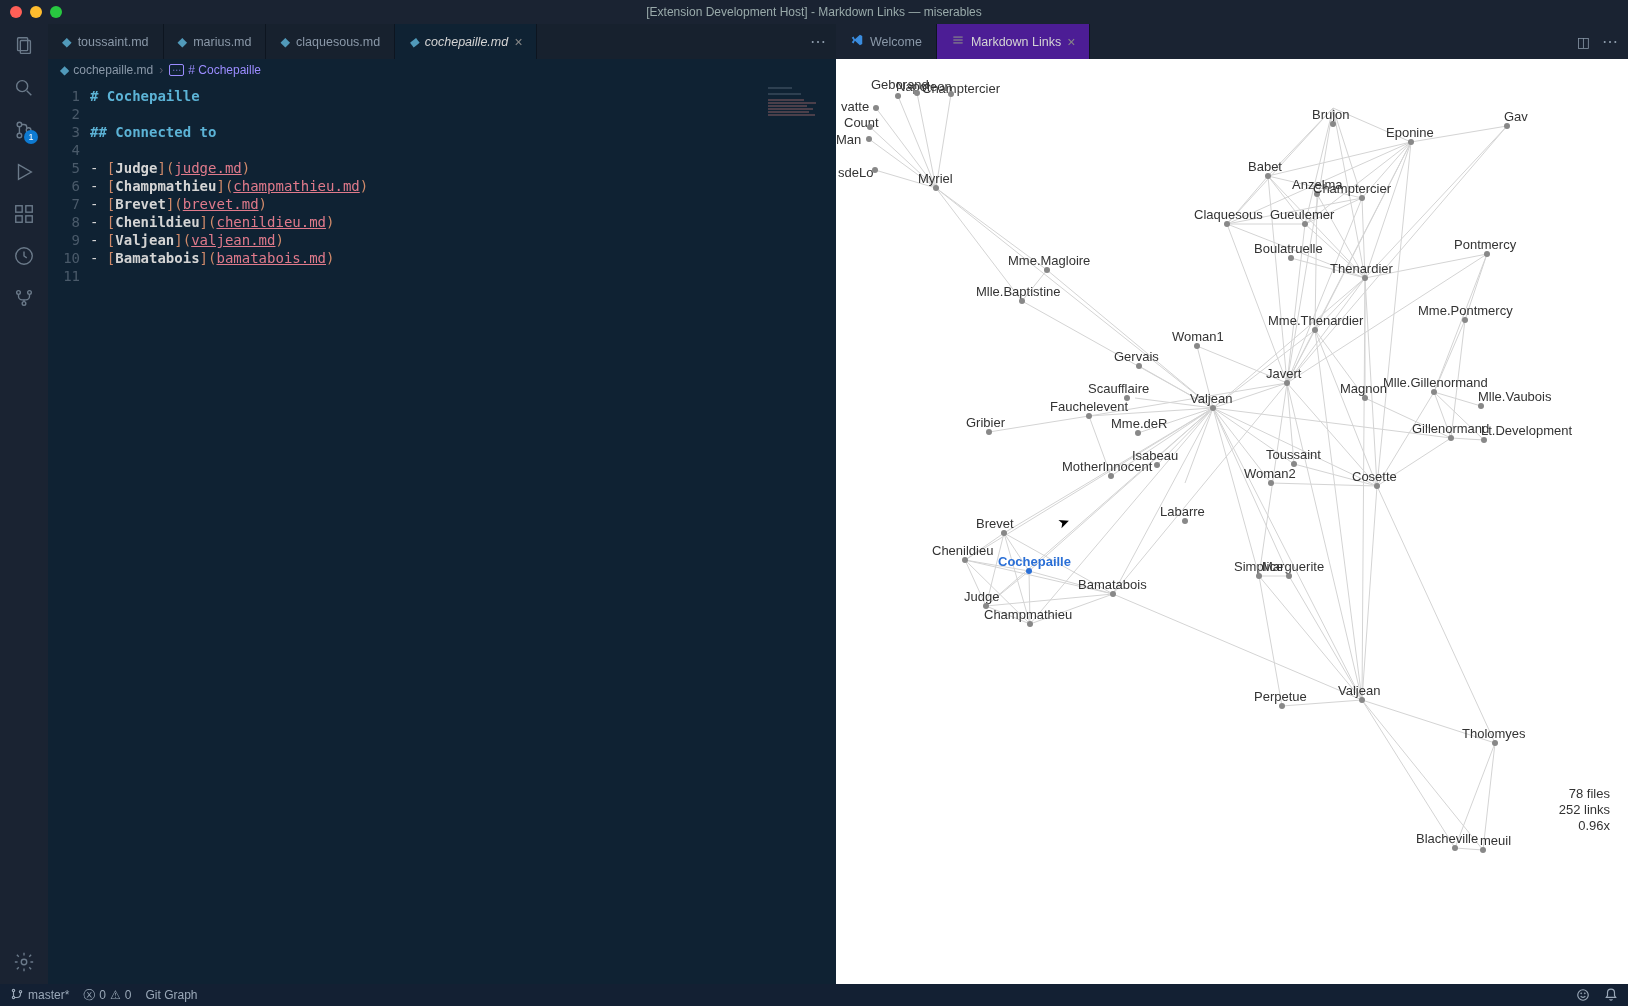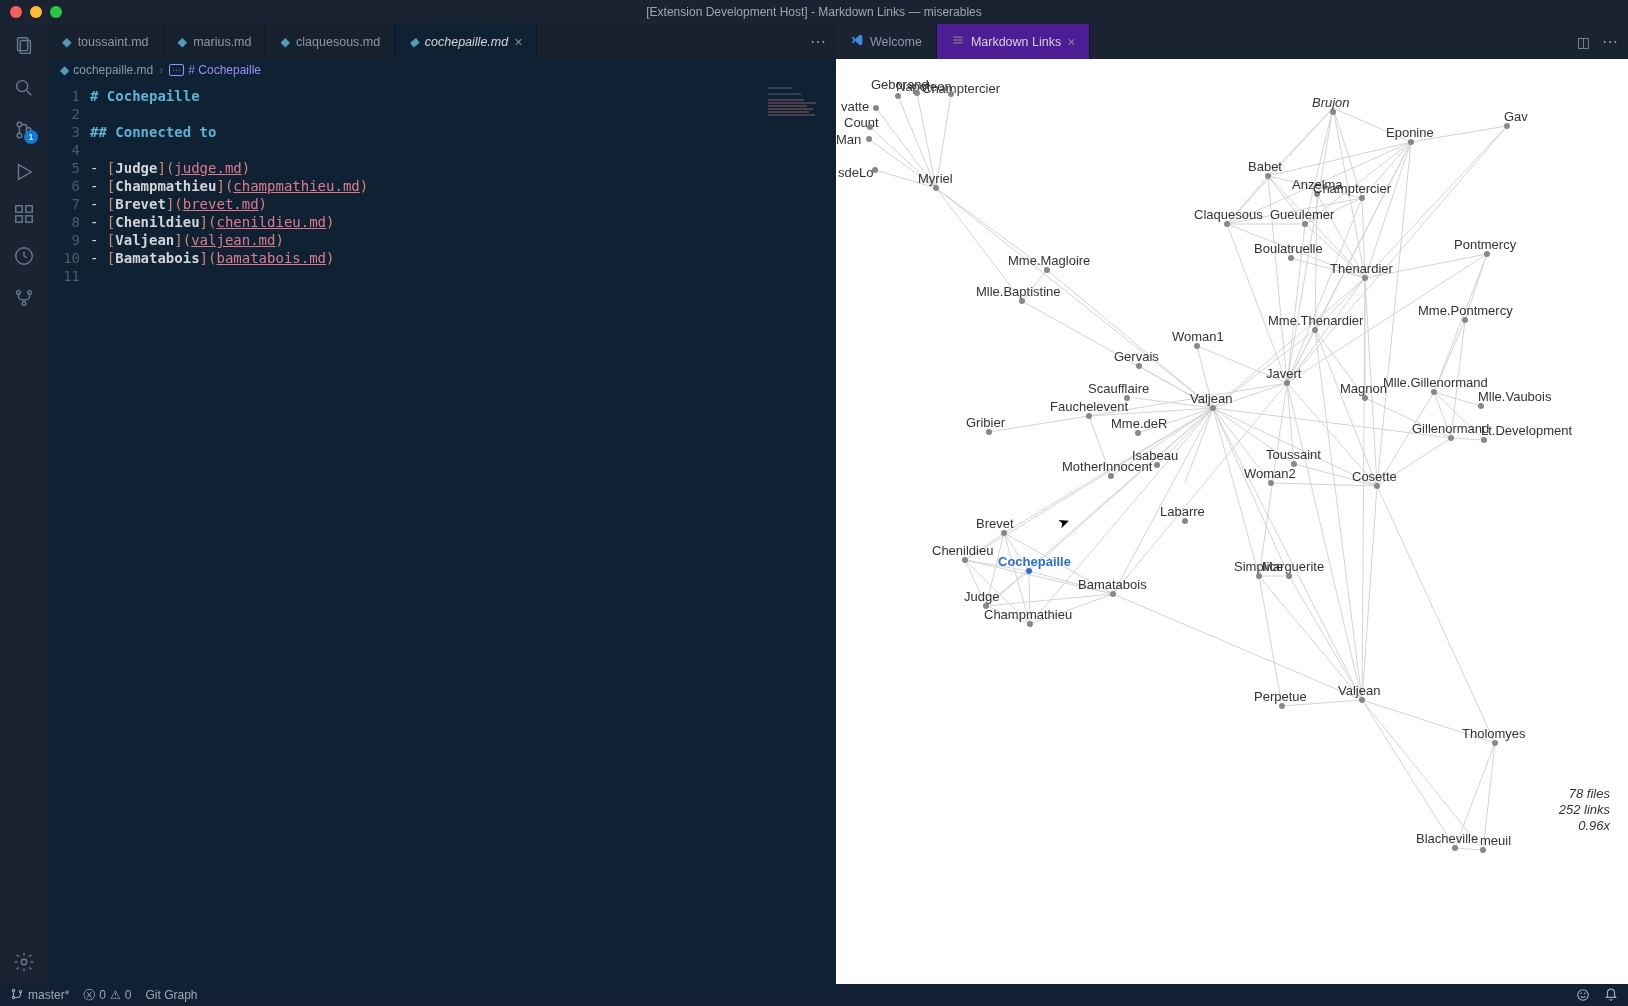--- a/index.html
+++ b/index.html
@@ -177,21 +177,20 @@
   overflow: hidden;
 }
 .graph-stats {
   position: absolute;
   right: 18px;
   bottom: 150px;
   font-size: 13px;
   color: #333;
   text-align: right;
   line-height: 16px;
-  font-style: italic;
 }
 .node {
   position: absolute;
   font-size: 13px;
   color: #333;
 }
 .node .dot {
   width: 6px; height: 6px; border-radius: 50%; background: #888;
   position: absolute;
 }
@@ -567,21 +566,21 @@
           <div class="node" style="left: 430px; top: 388px;"><span>Toussaint</span><div class="dot" style="left: 25px; top: 14px;"></div></div>
           <div class="node" style="left: 430px; top: 307px;"><span>Javert</span><div class="dot" style="left: 18px; top: 14px;"></div></div>
           <div class="node" style="left: 432px; top: 254px;"><span>Mme.Thenardier</span><div class="dot" style="left: 44px; top: 14px;"></div></div>
           <div class="node" style="left: 358px; top: 148px;"><span>Claquesous</span><div class="dot" style="left: 30px; top: 14px;"></div></div>
           <div class="node" style="left: 412px; top: 100px;"><span>Babet</span><div class="dot" style="left: 17px; top: 14px;"></div></div>
           <div class="node" style="left: 456px; top: 118px;"><span>Anzelma</span><div class="dot" style="left: 22px; top: 14px;"></div></div>
           <div class="node" style="left: 477px; top: 122px;"><span>Champtercier</span><div class="dot" style="left: 46px; top: 14px;"></div></div>
           <div class="node" style="left: 434px; top: 148px;"><span>Gueulemer</span><div class="dot" style="left: 32px; top: 14px;"></div></div>
           <div class="node" style="left: 418px; top: 182px;"><span>Boulatruelle</span><div class="dot" style="left: 34px; top: 14px;"></div></div>
           <div class="node" style="left: 494px; top: 202px;"><span>Thenardier</span><div class="dot" style="left: 32px; top: 14px;"></div></div>
-          <div class="node" style="left: 476px; top: 36px; font-style: italic;"><span>Brujon</span><div class="dot" style="left: 18px; top: 14px;"></div></div>
+          <div class="node" style="left: 476px; top: 48px;"><span>Brujon</span><div class="dot" style="left: 18px; top: 14px;"></div></div>
           <div class="node" style="left: 550px; top: 66px;"><span>Eponine</span><div class="dot" style="left: 22px; top: 14px;"></div></div>
           <div class="node" style="left: 668px; top: 50px;"><span>Gav</span><div class="dot" style="left: 0px; top: 14px;"></div></div>
           <div class="node" style="left: 618px; top: 178px;"><span>Pontmercy</span><div class="dot" style="left: 30px; top: 14px;"></div></div>
           <div class="node" style="left: 582px; top: 244px; text-align: center;"><span>Mme.Pontmercy</span><div class="dot" style="left: 44px; top: 14px;"></div></div>
           <div class="node" style="left: 504px; top: 322px;"><span>Magnon</span><div class="dot" style="left: 22px; top: 14px;"></div></div>
           <div class="node" style="left: 547px; top: 316px;"><span>Mlle.Gillenormand</span><div class="dot" style="left: 48px; top: 14px;"></div></div>
           <div class="node" style="left: 642px; top: 330px;"><span>Mlle.Vaubois</span><div class="dot" style="left: 0px; top: 14px;"></div></div>
           <div class="node" style="left: 576px; top: 362px;"><span>Gillenormand</span><div class="dot" style="left: 36px; top: 14px;"></div></div>
           <div class="node" style="left: 645px; top: 364px;"><span>Lt.Development</span><div class="dot" style="left: 0px; top: 14px;"></div></div>
           <div class="node" style="left: 516px; top: 410px;"><span>Cosette</span><div class="dot" style="left: 22px; top: 14px;"></div></div>

